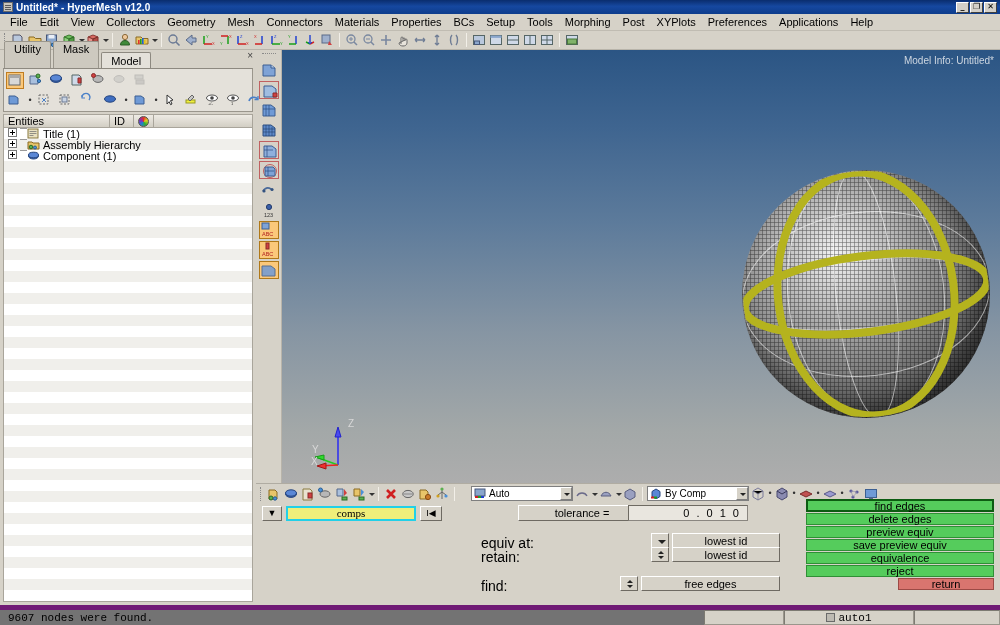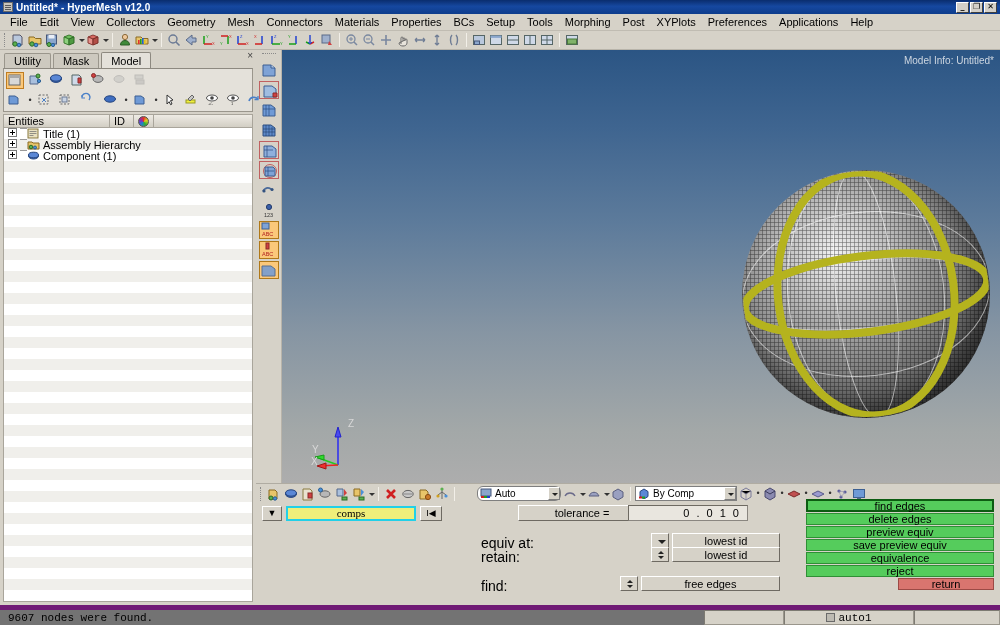--- a/index.html
+++ b/index.html
@@ -58,21 +58,21 @@
   
   .body { flex: 1; display: flex; min-height: 0; }
 
   
   .leftpanel { width: 256px; flex: 0 0 256px; background: #d6d2c8; display: flex; flex-direction: column; position: relative; }
   .lp-close { position:absolute; right:3px; top:0px; font-size:10px; color:#444; cursor:default; }
   .tabs { display: flex; align-items: flex-end; height: 16px; padding-left: 4px; margin-top: 2px; }
   .tab {
     padding: 1px 9px 1px; font-size: 11px; background: #cdc9bf;
     border: 1px solid #9a968c; border-bottom: none; margin-right: 2px;
-    border-radius: 2px 2px 0 0; height: 15px; line-height: 13px;
+    border-radius: 2px 2px 0 0; height: 27px; line-height: 13px;
   }
   .tab.active { background: #e4e1da; height: 16px; line-height: 14px; border-color: #8d8980; }
   .lp-toolbar {
     background: #e4e1da; border: 1px solid #9a968c; border-top-color:#8d8980;
     margin: 0 3px; padding: 2px 2px; display: flex; flex-direction: column; gap: 2px;
   }
   .lp-row { display: flex; align-items: center; gap: 3px; height: 18px; }
   .micon { width: 18px; height: 17px; position: relative; flex: 0 0 18px; }
   .micon.sel { background: #fbc87a; border: 1px solid #c07d20; }
   .micon.faded { opacity: .4; }
@@ -850,21 +850,21 @@
             <svg width="16" height="16" viewBox="0 0 16 16">
                 <path d="M8 3v10" stroke="#666"></path>
                 <path d="M8 6l-4 3M8 6l4 3" stroke="#666"></path>
                 <circle cx="8" cy="3" r="1.6" fill="#5ab04f"></circle>
                 <circle cx="4" cy="10" r="1.6" fill="#d0a020"></circle>
                 <circle cx="12" cy="10" r="1.6" fill="#4a90d9"></circle>
               </svg>
           </div>
           <div class="sep"></div>
 
-          <div class="combo" style="width:84px;margin-left:18px;border-radius:6px;">
+          <div class="combo" style="width:102px;margin-left:12px;">
             <span style="display:inline-block;width:12px;height:11px;">
               <svg width="12" height="11" viewBox="0 0 12 11">
                   <rect x="1" y="1" width="10" height="7" fill="#8aa6cc" stroke="#46577a"></rect>
                   <rect x="1" y="8" width="3" height="2" fill="#d02020"></rect>
                   <rect x="4" y="8" width="3" height="2" fill="#20a020"></rect>
                   <rect x="7" y="8" width="3" height="2" fill="#2040d0"></rect>
                 </svg>
             </span>
             <span>Auto</span>
             <span class="cb-arrow"></span>

